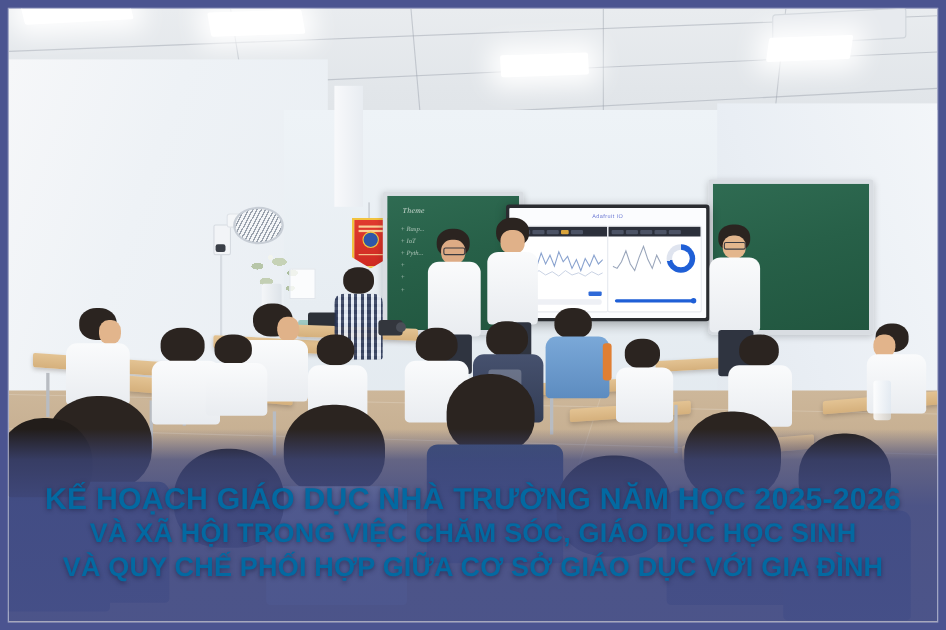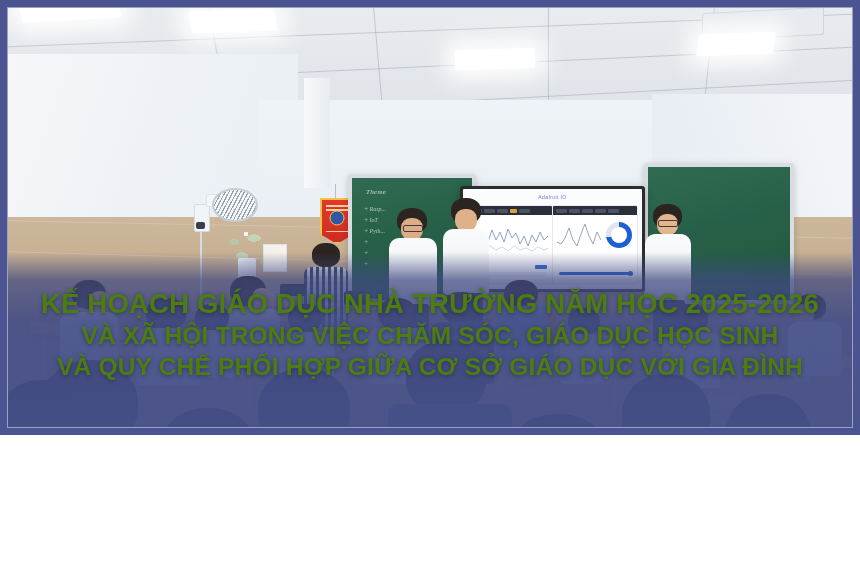--- a/index.html
+++ b/index.html
@@ -1,20 +1,20 @@
 <!DOCTYPE html>
 <html><head>
 <meta charset="utf-8">
 <style>
   html,body{margin:0;padding:0;background:#fff;}
   body{font-family:"Liberation Sans",sans-serif;}
 
   .poster{
     position:relative;
-    width:860px;height:435px;
+    width:860px;height:573px;
     overflow:hidden;
     background:#4b5490;
   }
 
   
   .frame{
     position:absolute;inset:0;
     border:7px solid #4b5490;
     box-sizing:border-box;
     z-index:60;
@@ -250,25 +250,25 @@
   }
   .trousers{position:absolute;background:#2f3440;border-radius:3px;}
 
   
   .caption-overlay{
     position:absolute;left:0;right:0;bottom:0;height:175px;
     background:linear-gradient(180deg,rgba(66,76,130,0) 0%,rgba(63,73,128,.72) 16%,rgba(67,77,134,.92) 40%,rgba(70,80,138,.95) 100%);
     z-index:40;
   }
   .caption{
-    position:absolute;left:0;right:0;bottom:12px;
+    position:absolute;left:0;right:0;bottom:0;
     z-index:50;
     padding:0 14px 34px;
     text-align:center;
-    color:#4d7c0f;
+    color:#0369a1;
   }
   .cap-line{
     font-weight:700;
     letter-spacing:.2px;
     text-shadow:0 1px 4px rgba(25,30,60,.55);
     line-height:1.16;
     white-space:nowrap;
   }
   .cap-1{font-size:27.5px;}
   .cap-2{font-size:24.5px;margin-top:2px;}

